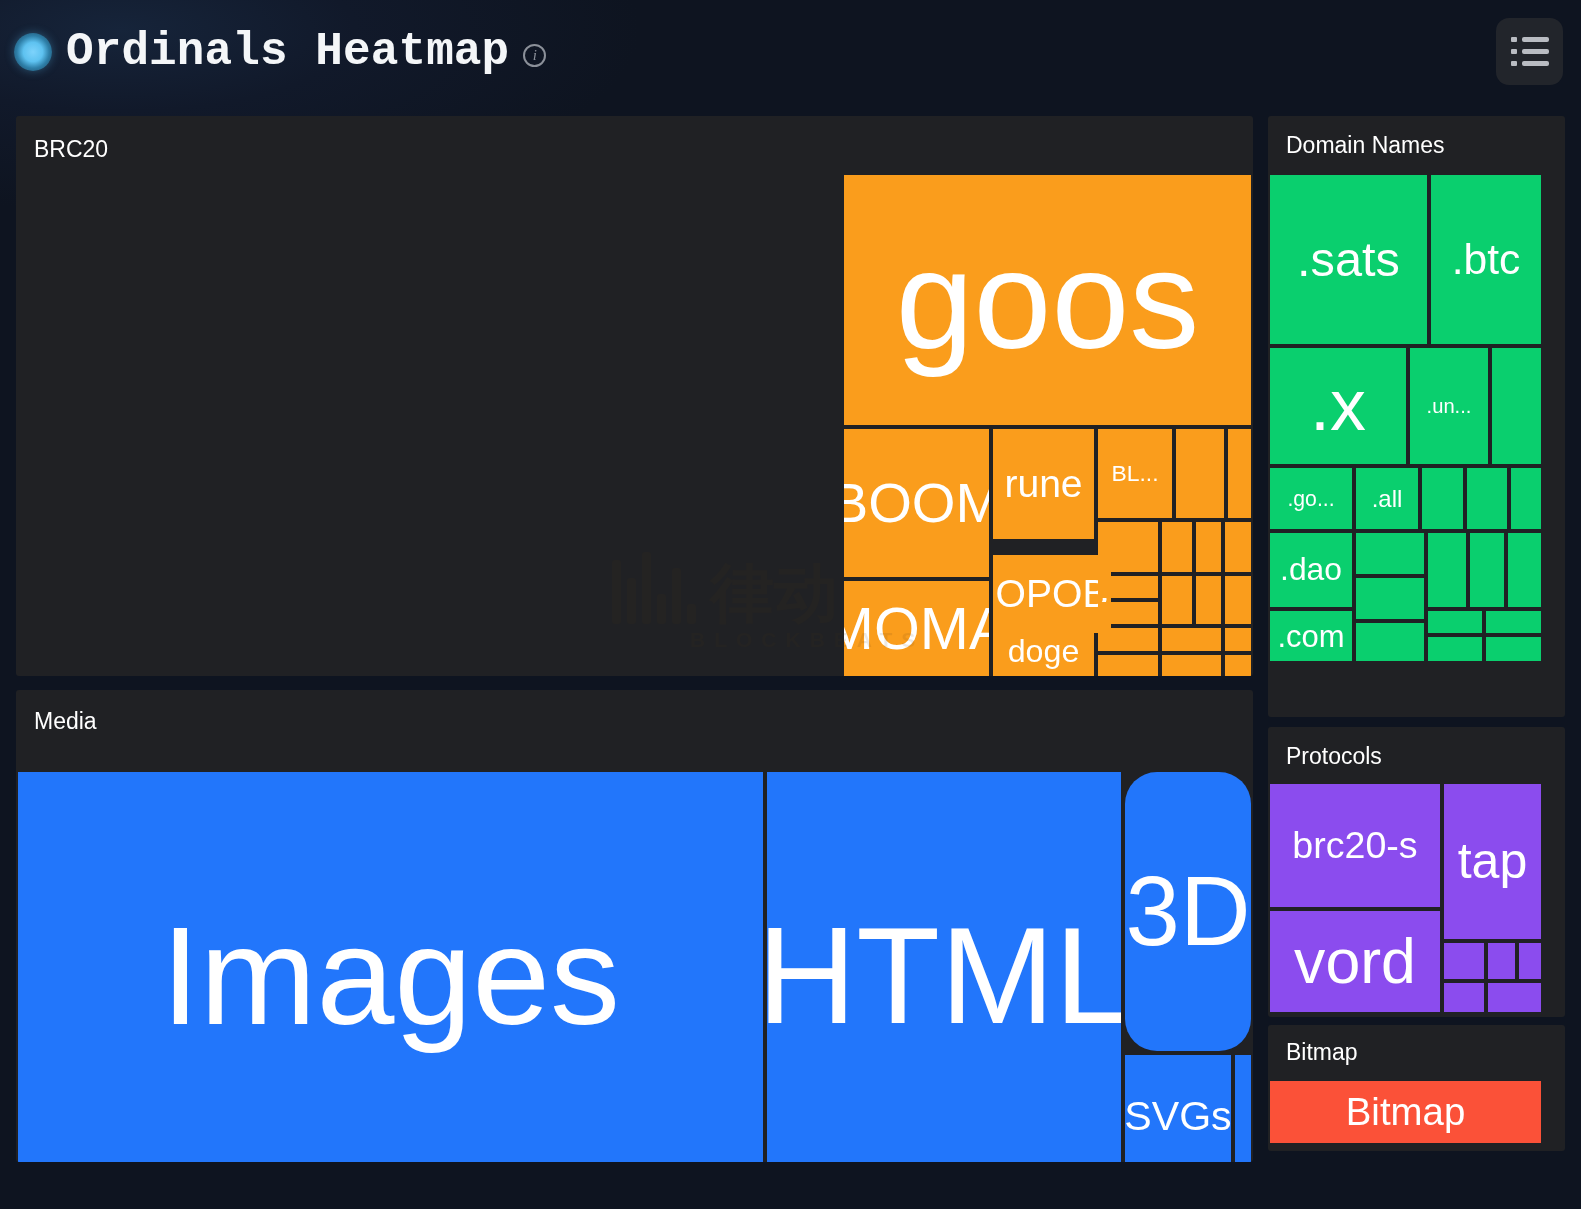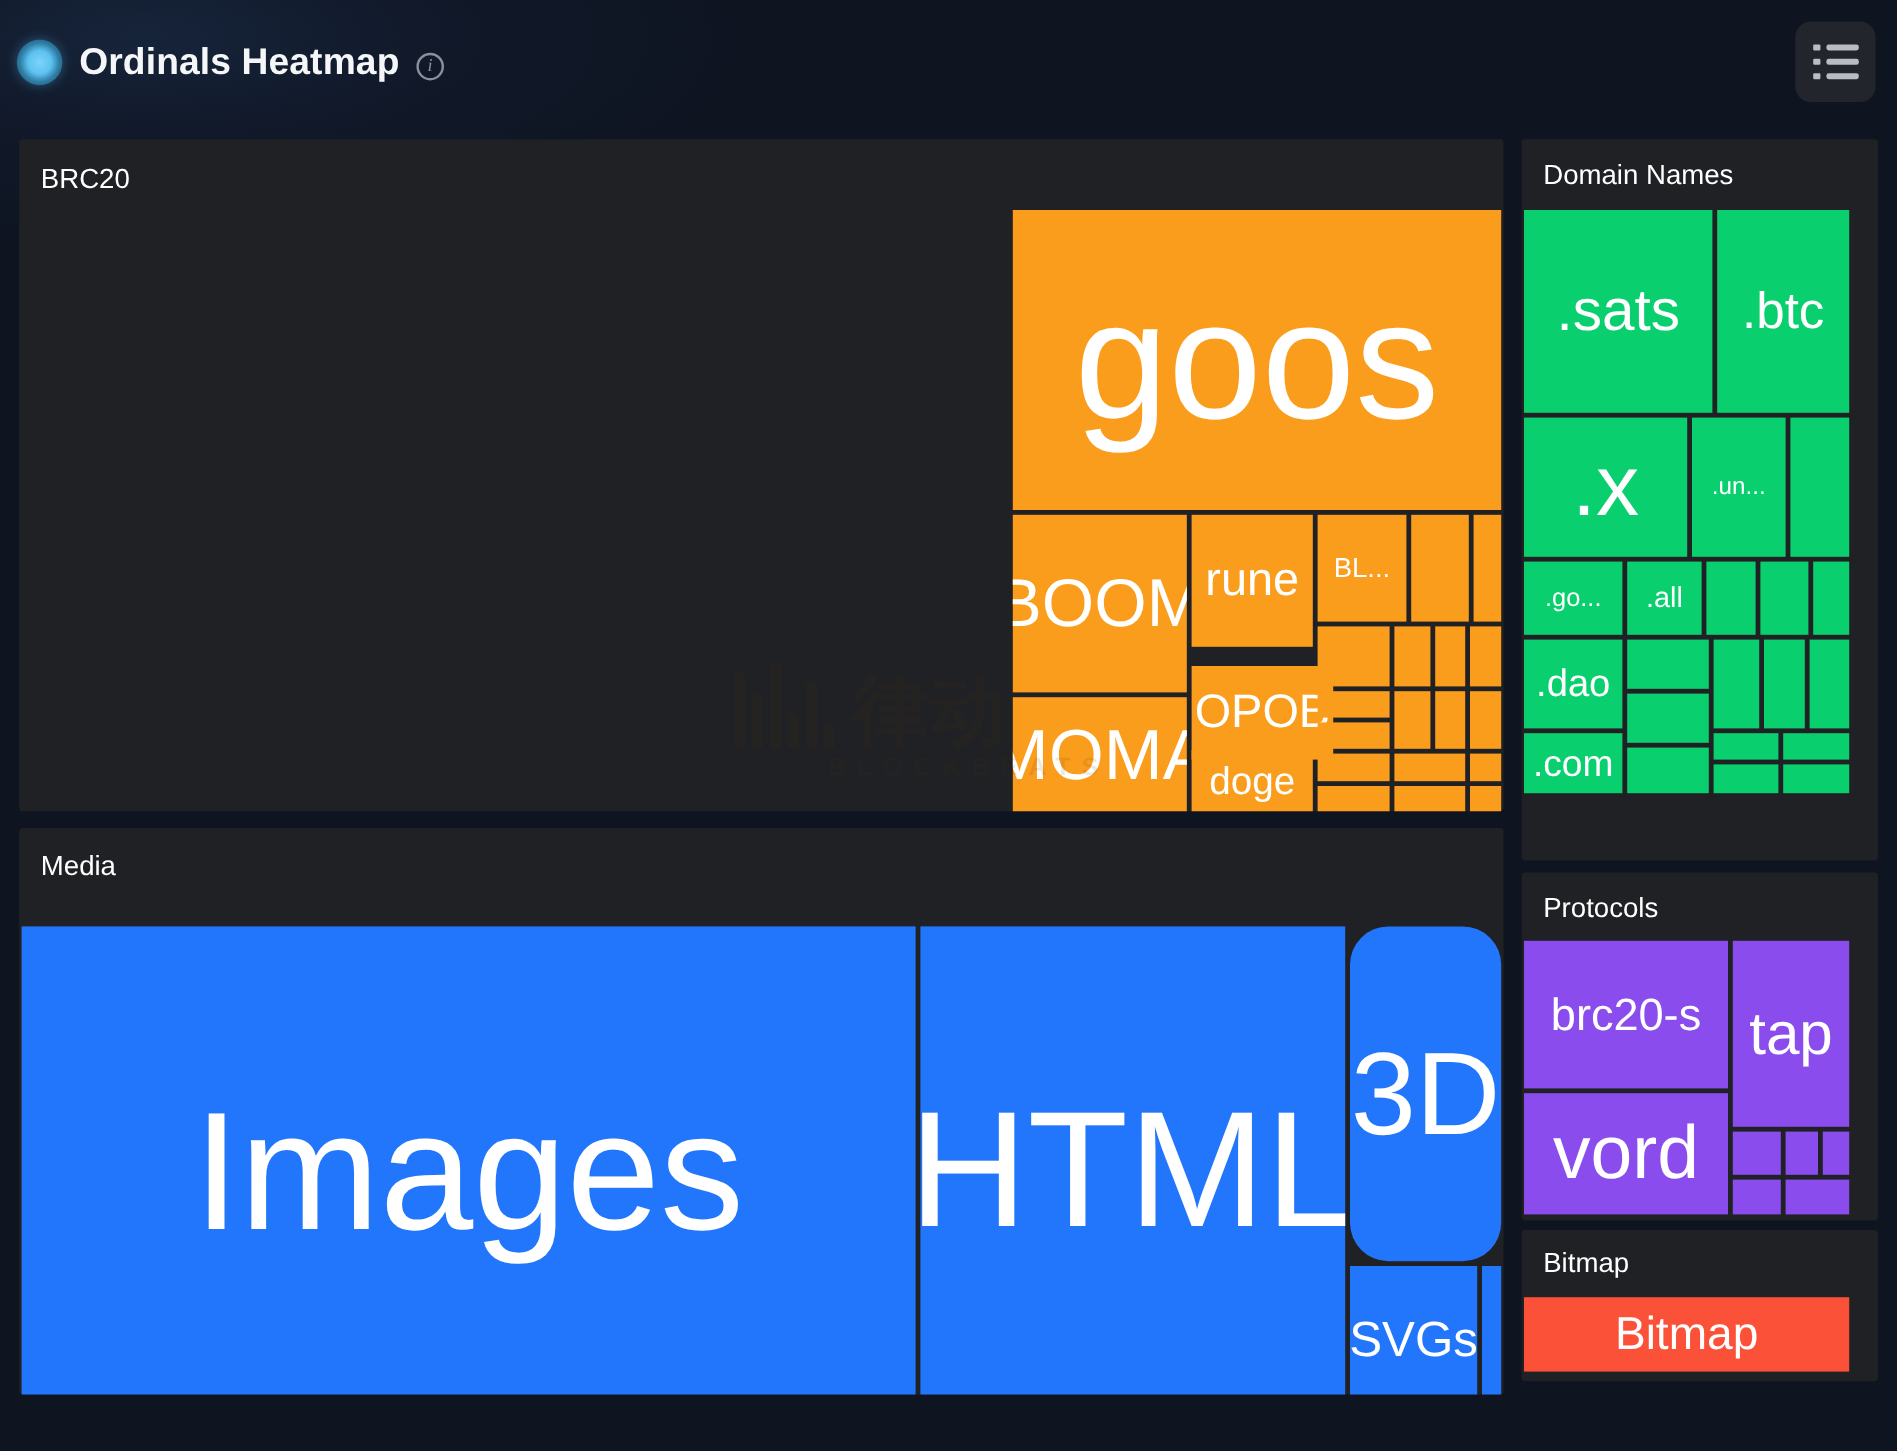--- a/index.html
+++ b/index.html
@@ -39,25 +39,26 @@
 
   .logo-dot {
     width: 38px; height: 38px;
     border-radius: 50%;
     background: radial-gradient(circle at 50% 50%, #7dd3fc 0%, #5ec2f0 36%, #2e7fa8 60%, #1c3b52 100%);
     box-shadow: 0 0 10px rgba(90,190,240,.35);
     flex: none;
   }
 
   .app-title {
-    font-size: 31px;
+    font-size: 46px;
     font-weight: 700;
     color: #f4f6f8;
     letter-spacing: .1px;
     white-space: nowrap;
+    font-family: Liberation Mono, monospace;
   }
 
   .info-icon {
     width: 23px; height: 23px;
     border-radius: 50%;
     border: 2px solid #8b9099;
     color: #8b9099;
     font-size: 15px;
     font-family: "Liberation Serif", serif;
     font-style: italic;

